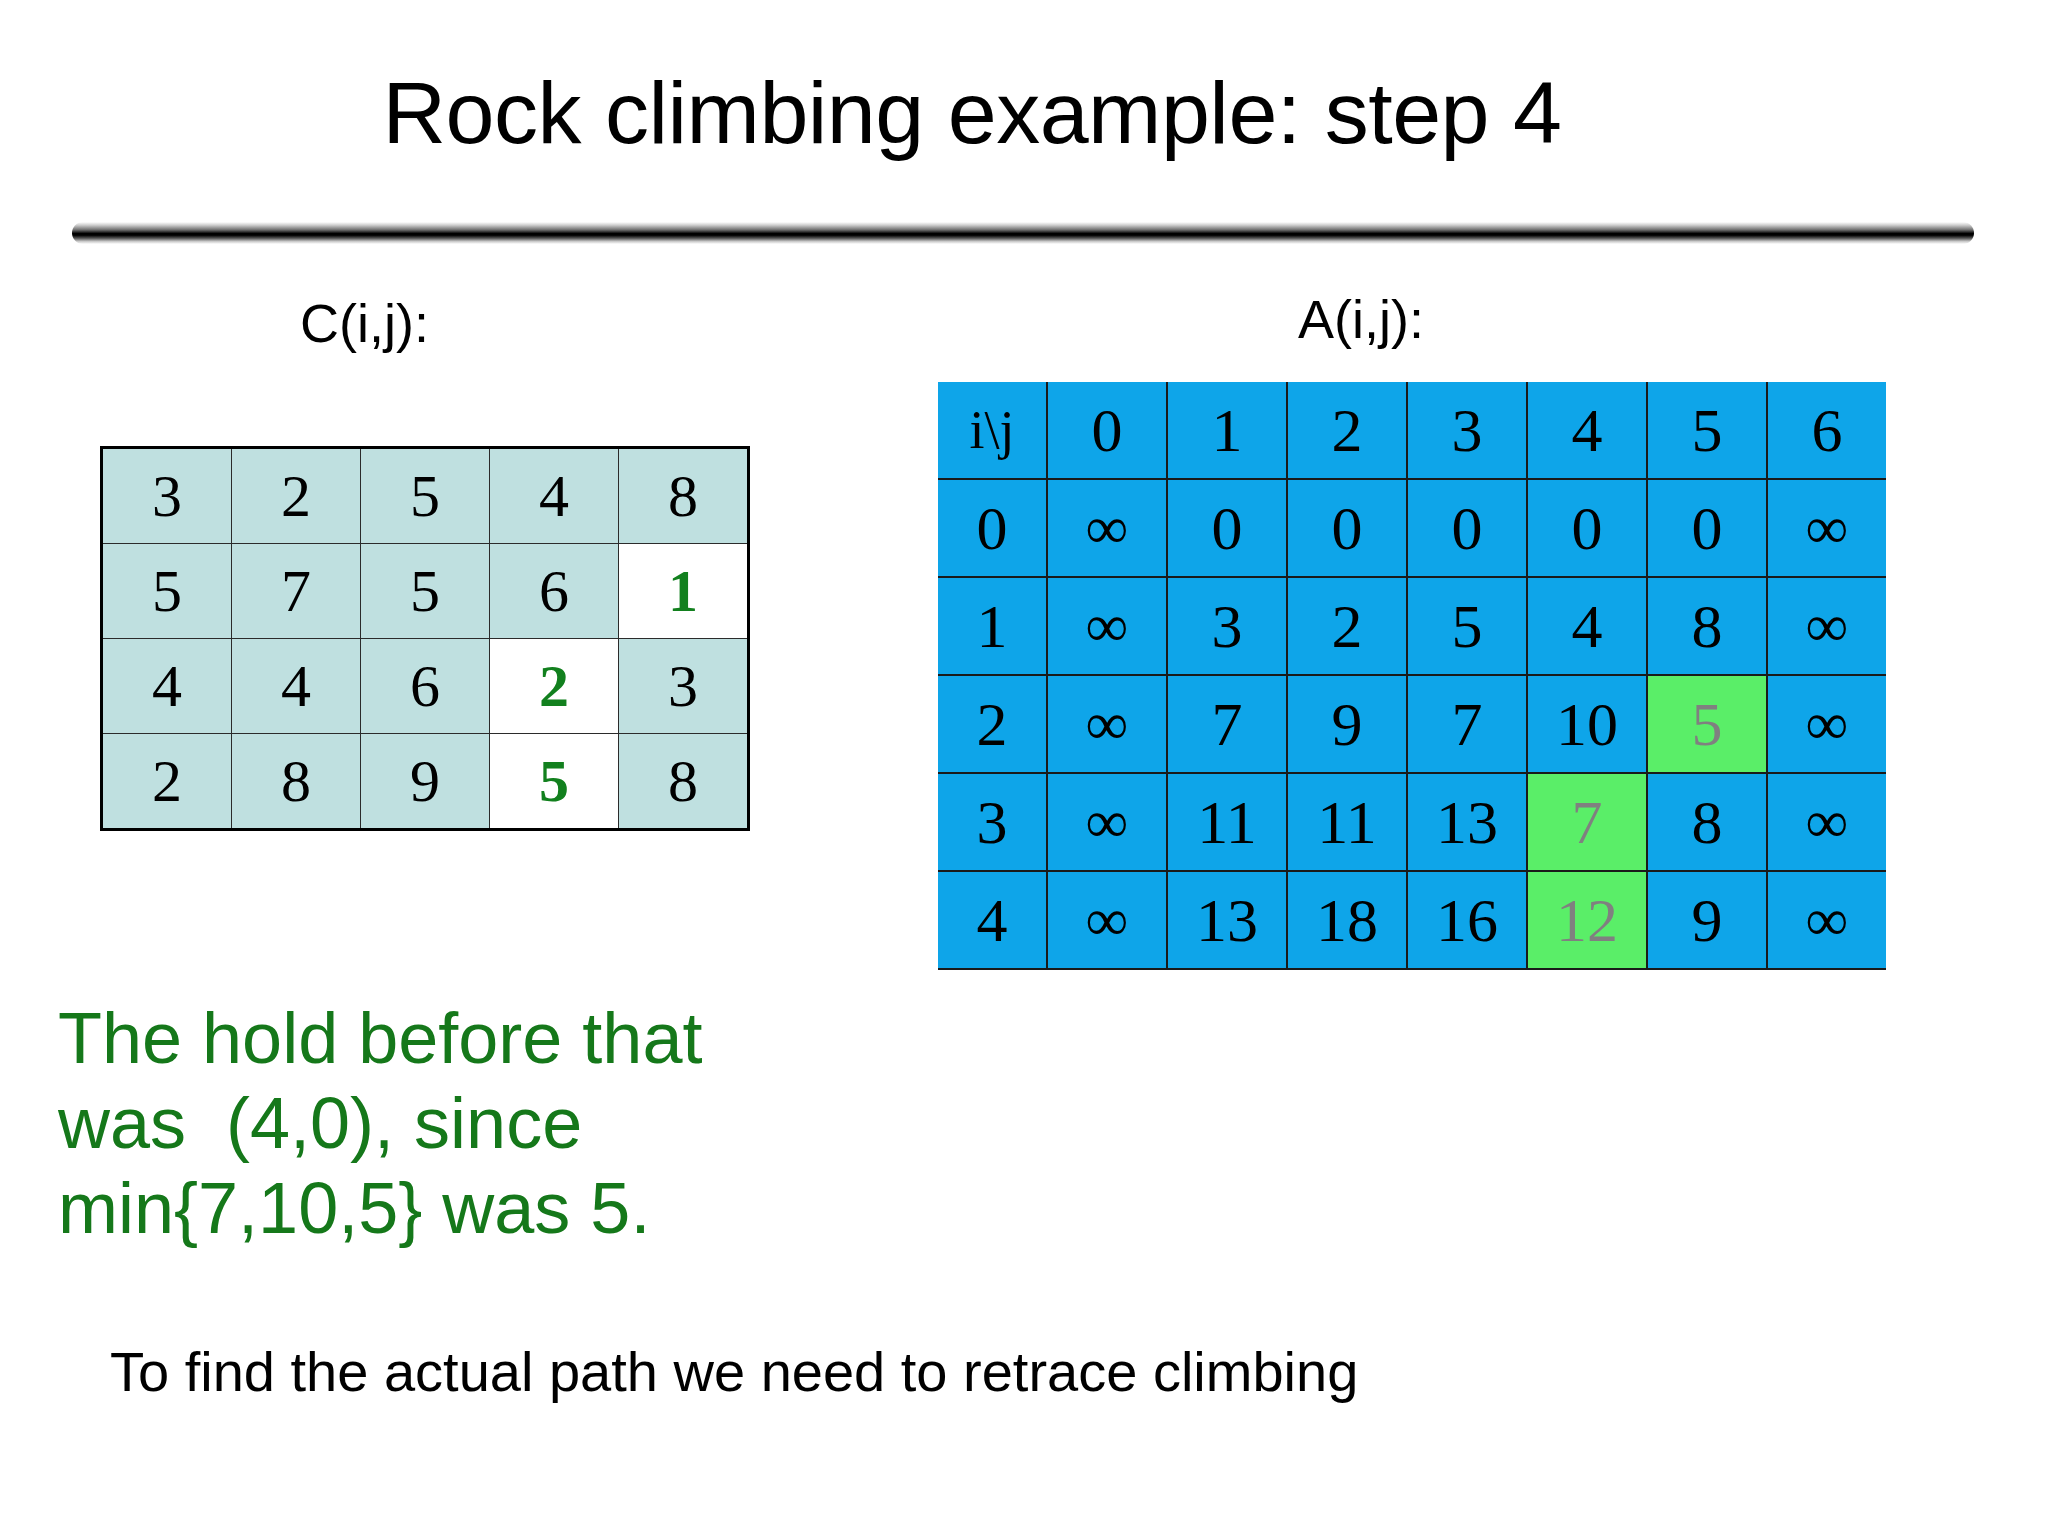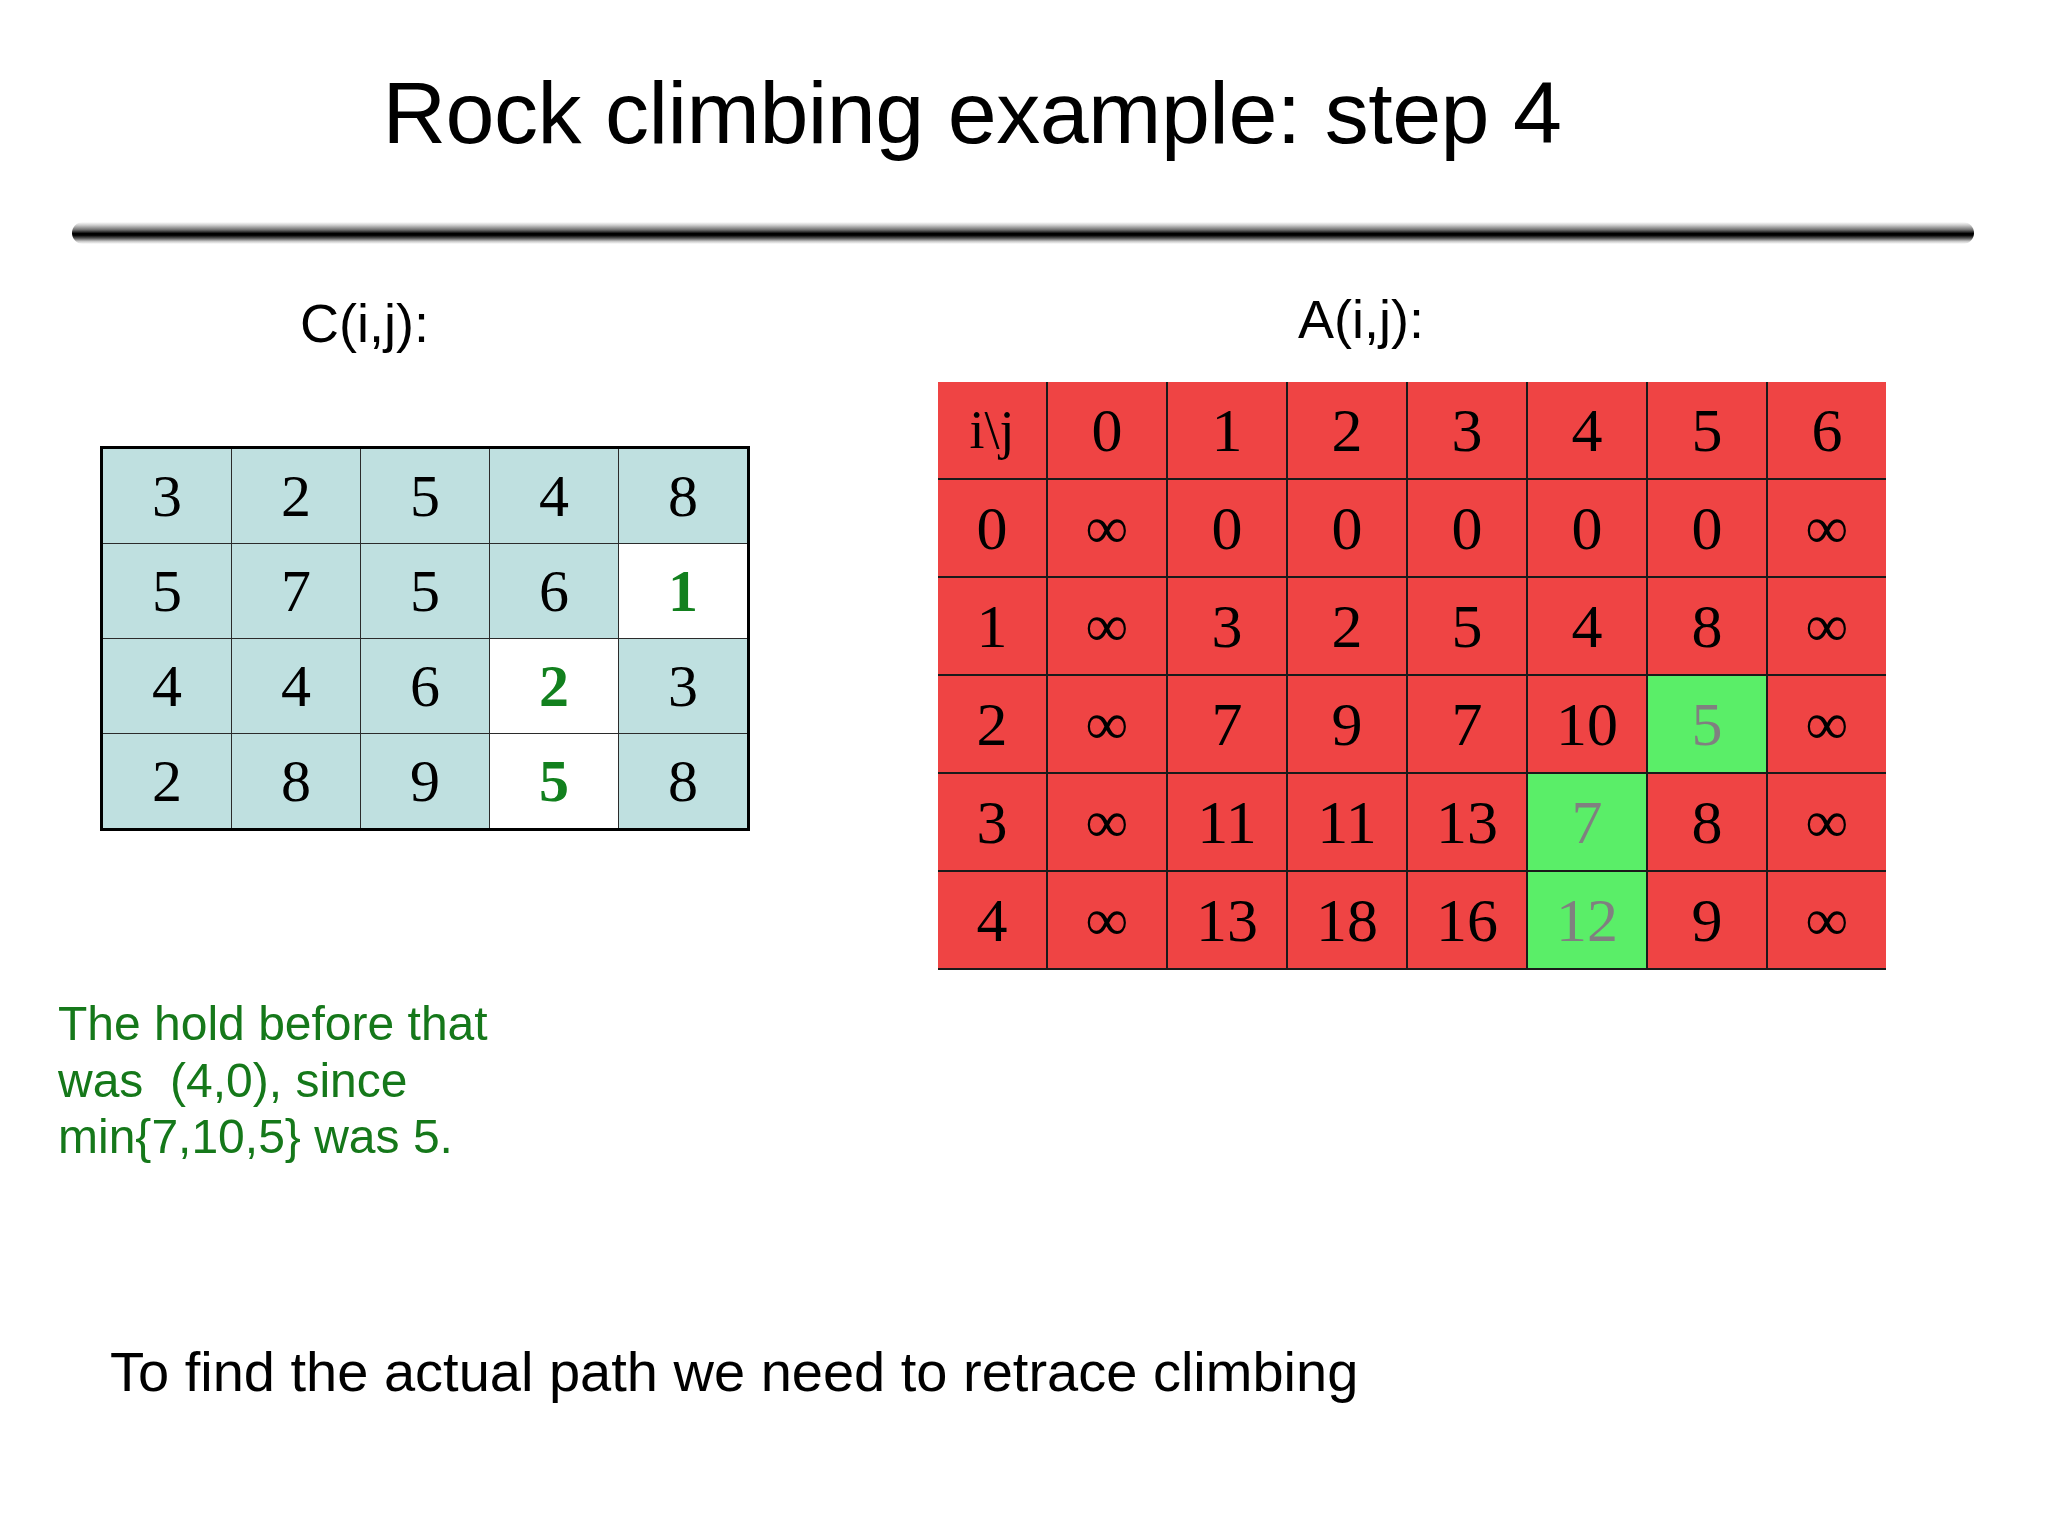--- a/index.html
+++ b/index.html
@@ -92,34 +92,34 @@
     font-weight: bold;
   }
 
   
   #commentary {
     position: absolute;
     left: 58px;
     top: 996px;
     width: 700px;
     font-family: "Liberation Sans", sans-serif;
-    font-size: 48px;
+    font-size: 72px;
     line-height: 1.18;
     color: #15781a;
   }
   #commentary .cline { display: block; white-space: pre; }
 
   
   #a-matrix {
     position: absolute;
     left: 938px;
     top: 382px;
     border-collapse: collapse;
     table-layout: fixed;
-    background: #ef4444;
+    background: #0ea5e9;
   }
   #a-matrix td {
     width: 118px;
     height: 96px;
     border-top: 2px solid #1a1a1a;
     border-bottom: 2px solid #1a1a1a;
     border-left: 2px solid #1a1a1a;
     border-right: 2px solid #1a1a1a;
     text-align: center;
     vertical-align: middle;

